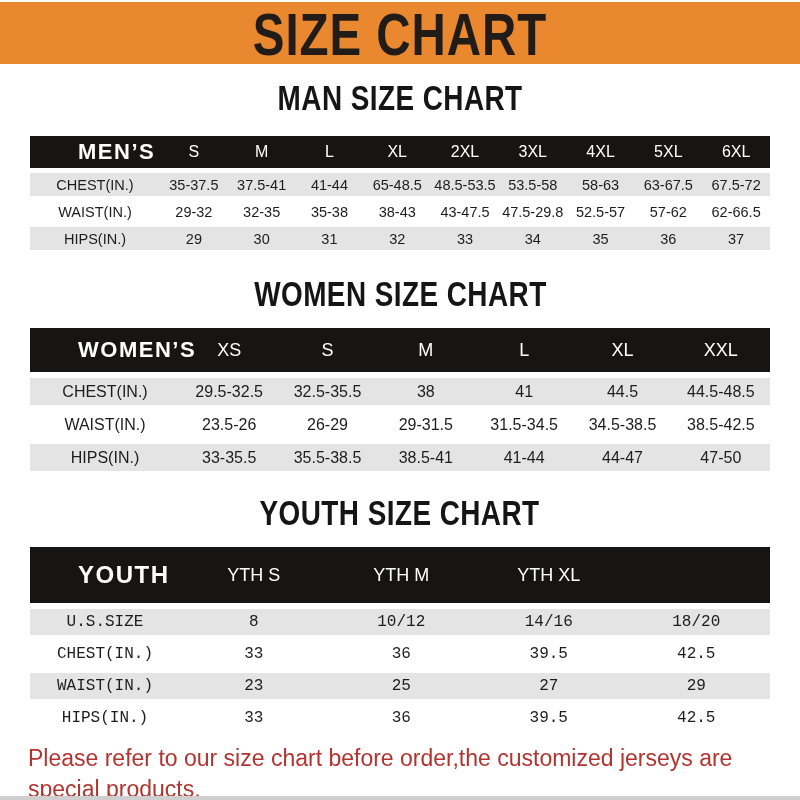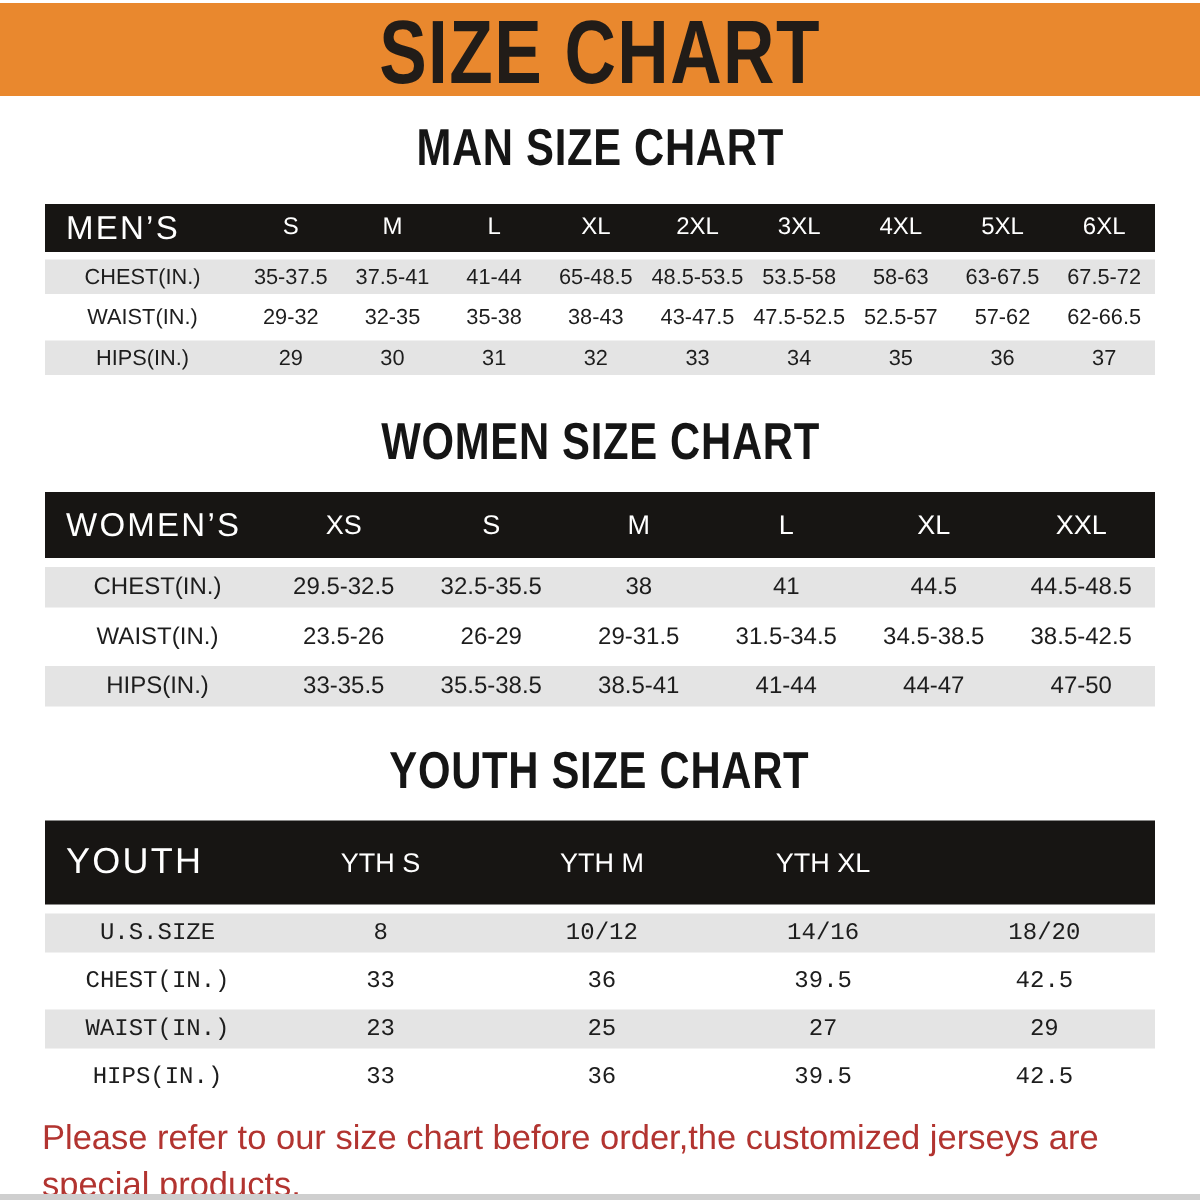--- a/index.html
+++ b/index.html
@@ -36,21 +36,21 @@
   
   .tbl{width:740px;margin:0 auto;}
   .hrow{
     display:grid;align-items:center;background:var(--bar-bg);
     color:#ffffff;
   }
   .row{
     display:grid;align-items:center;background:#ffffff;
   }
   .row.stripe{background:var(--row-stripe);}
-  .hlabel{font-weight:400;padding-left:14px;letter-spacing:1.5px;white-space:nowrap;}
+  .hlabel{font-weight:700;padding-left:32px;letter-spacing:1.5px;white-space:nowrap;margin-left:16px;}
   .hcol,.cell,.rlabel{text-align:center;white-space:nowrap;}
   
   .sec-men .tbl{--label-w:130px;}
   .sec-men .hrow{height:32px;margin-bottom:5px;}
   .sec-men .hlabel{font-size:22px;}
   .sec-men .hcol{font-size:16px;}
   .sec-men .row{height:23px;margin-bottom:4px;font-size:14.5px;}
   
   .sec-women .tbl{--label-w:150px;}
   .sec-women .hrow{height:44px;margin-bottom:6px;}
@@ -108,21 +108,21 @@
         <span class="cell">63-67.5</span>
         <span class="cell">67.5-72</span>
       </div>
       <div class="row" style="grid-template-columns: var(--label-w) repeat(9, 1fr);">
         <span class="rlabel">WAIST(IN.)</span>
         <span class="cell">29-32</span>
         <span class="cell">32-35</span>
         <span class="cell">35-38</span>
         <span class="cell">38-43</span>
         <span class="cell">43-47.5</span>
-        <span class="cell">47.5-52.5</span>
+        <span class="cell">47.5-29.8</span>
         <span class="cell">52.5-57</span>
         <span class="cell">57-62</span>
         <span class="cell">62-66.5</span>
       </div>
       <div class="row stripe" style="grid-template-columns: var(--label-w) repeat(9, 1fr);">
         <span class="rlabel">HIPS(IN.)</span>
         <span class="cell">29</span>
         <span class="cell">30</span>
         <span class="cell">31</span>
         <span class="cell">32</span>

